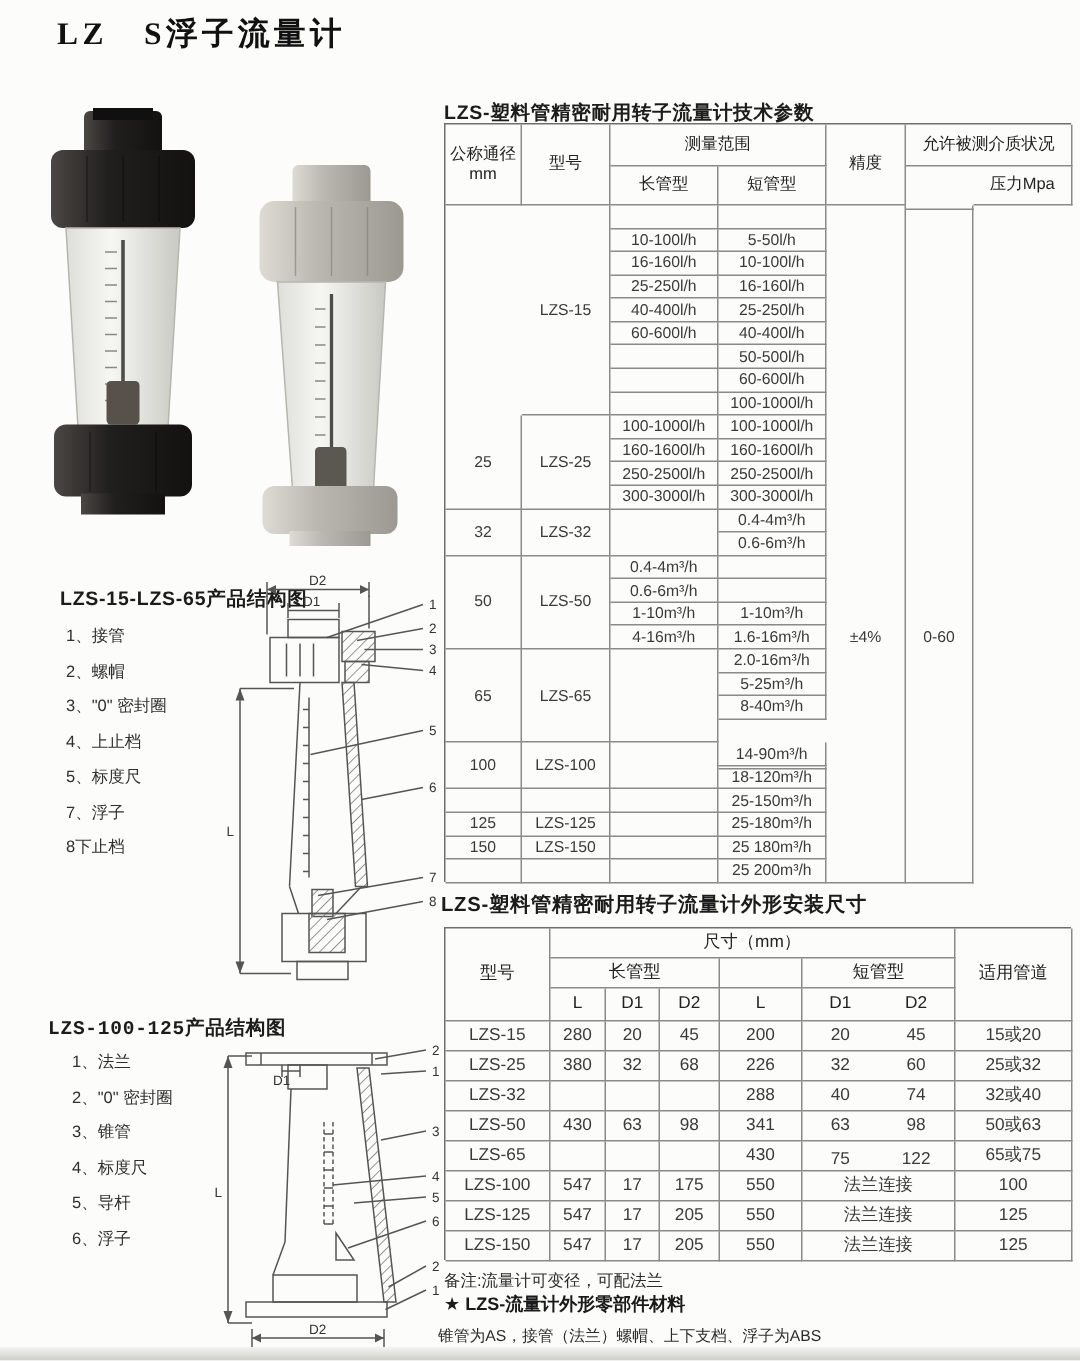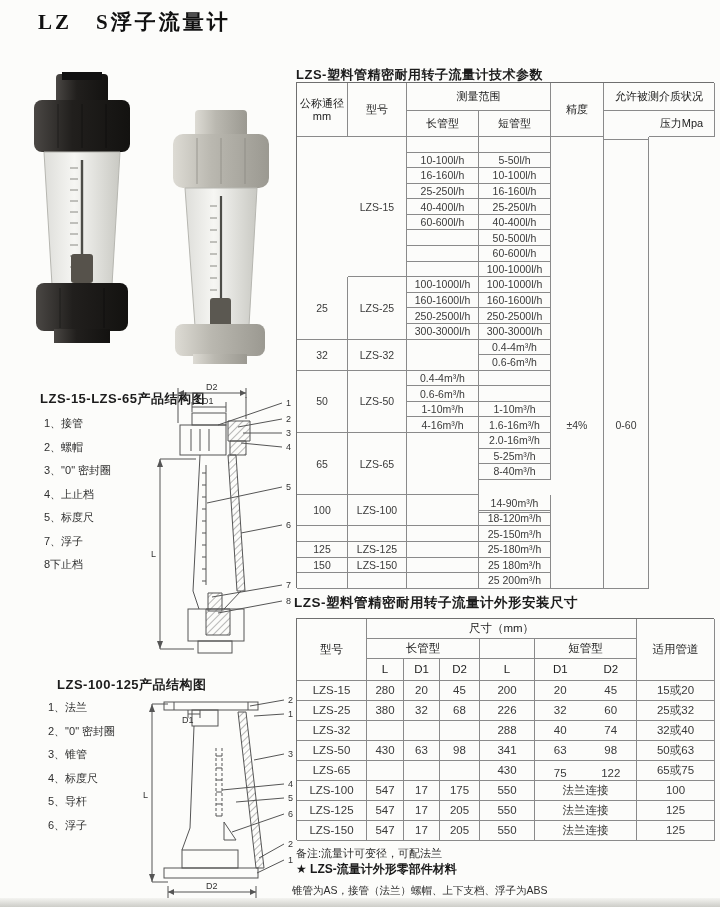--- a/index.html
+++ b/index.html
@@ -278,21 +278,21 @@
     <text x="140" y="39">2</text>
     <text x="140" y="53">3</text>
     <text x="140" y="67">4</text>
     <text x="140" y="107">5</text>
     <text x="140" y="145">6</text>
     <text x="140" y="205">7</text>
     <text x="140" y="221">8</text>
   </g>
 </svg>
 
-<div class="abs sec-title" style="left:57px; top:676px;">LZS-100-125产品结构图</div>
+<div class="abs sec-title" style="left:32px; top:676px;font-family:Liberation Mono, monospace;">LZS-100-125产品结构图</div>
 <div id="parts2" class="abs parts" style="left:48px; top:700px;">
     <div>1、法兰</div>
     <div>2、"0" 密封圈</div>
     <div>3、锥管</div>
     <div>4、标度尺</div>
     <div>5、导杆</div>
     <div>6、浮子</div>
   </div>
 
 <svg class="abs" style="left:138px; top:690px;" width="162" height="212" viewBox="0 0 162 212">

